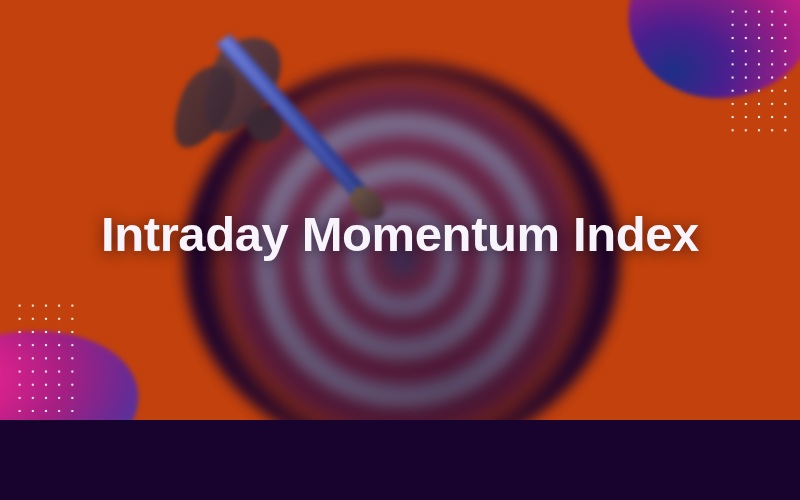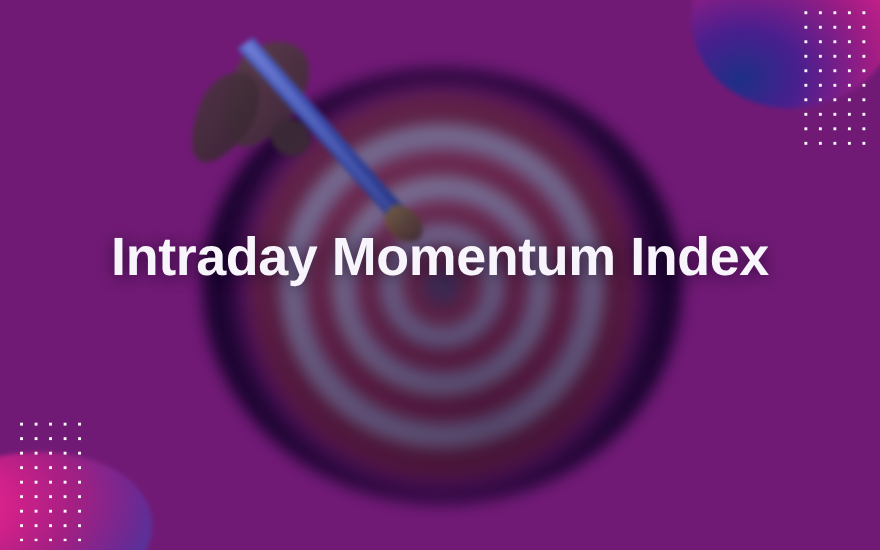--- a/index.html
+++ b/index.html
@@ -6,22 +6,22 @@
 
   html, body {
     width:800px; height:500px;
     overflow:hidden;
     background:#18032e;
     font-family:"Liberation Sans", sans-serif;
   }
 
   #slide {
     position:relative;
-    width:800px; height:500px;
-    background:#701a75;
+    width:800px; height:420px;
+    background:#c2410c;
     overflow:hidden;
   }
 
   
   .blob { position:absolute; border-radius:50%; filter:blur(2px); }
 
   #blob-tr {
     width:190px; height:170px;
     top:-72px; right:-18px;
     background:

